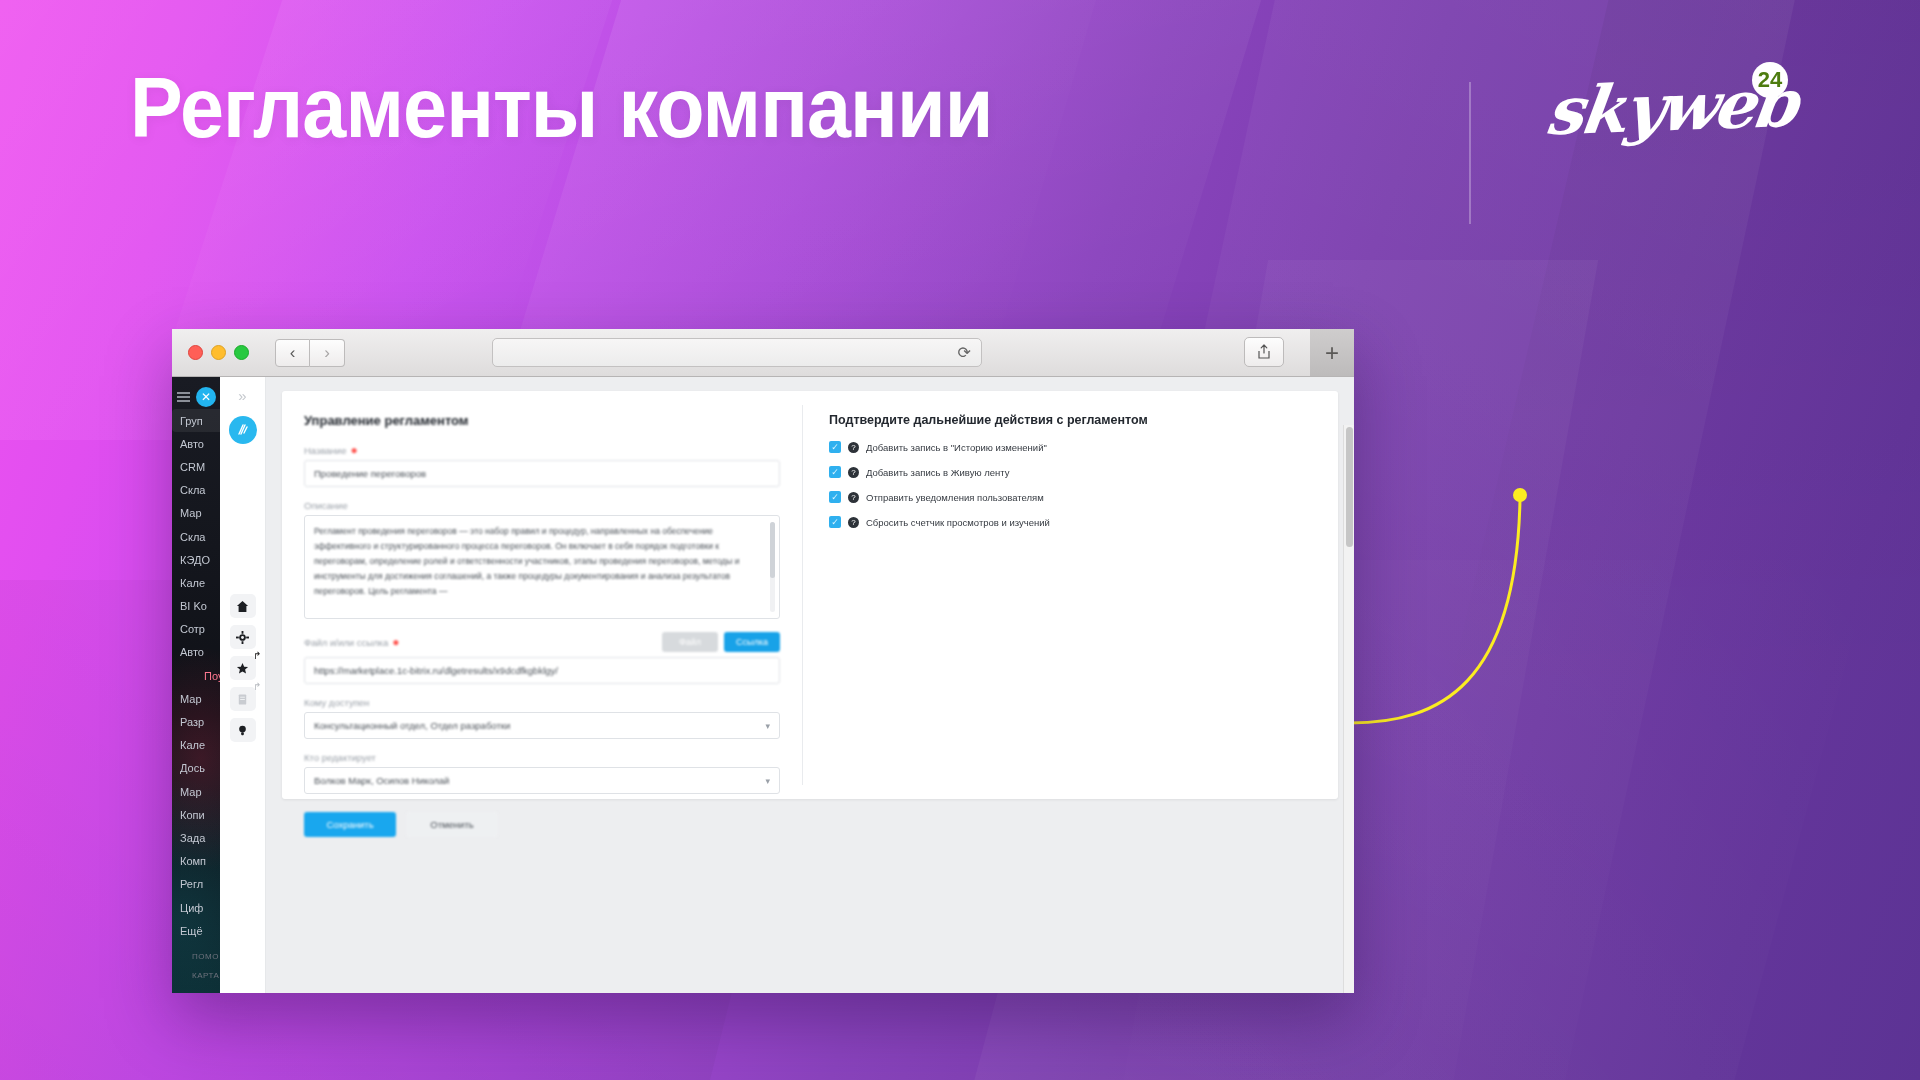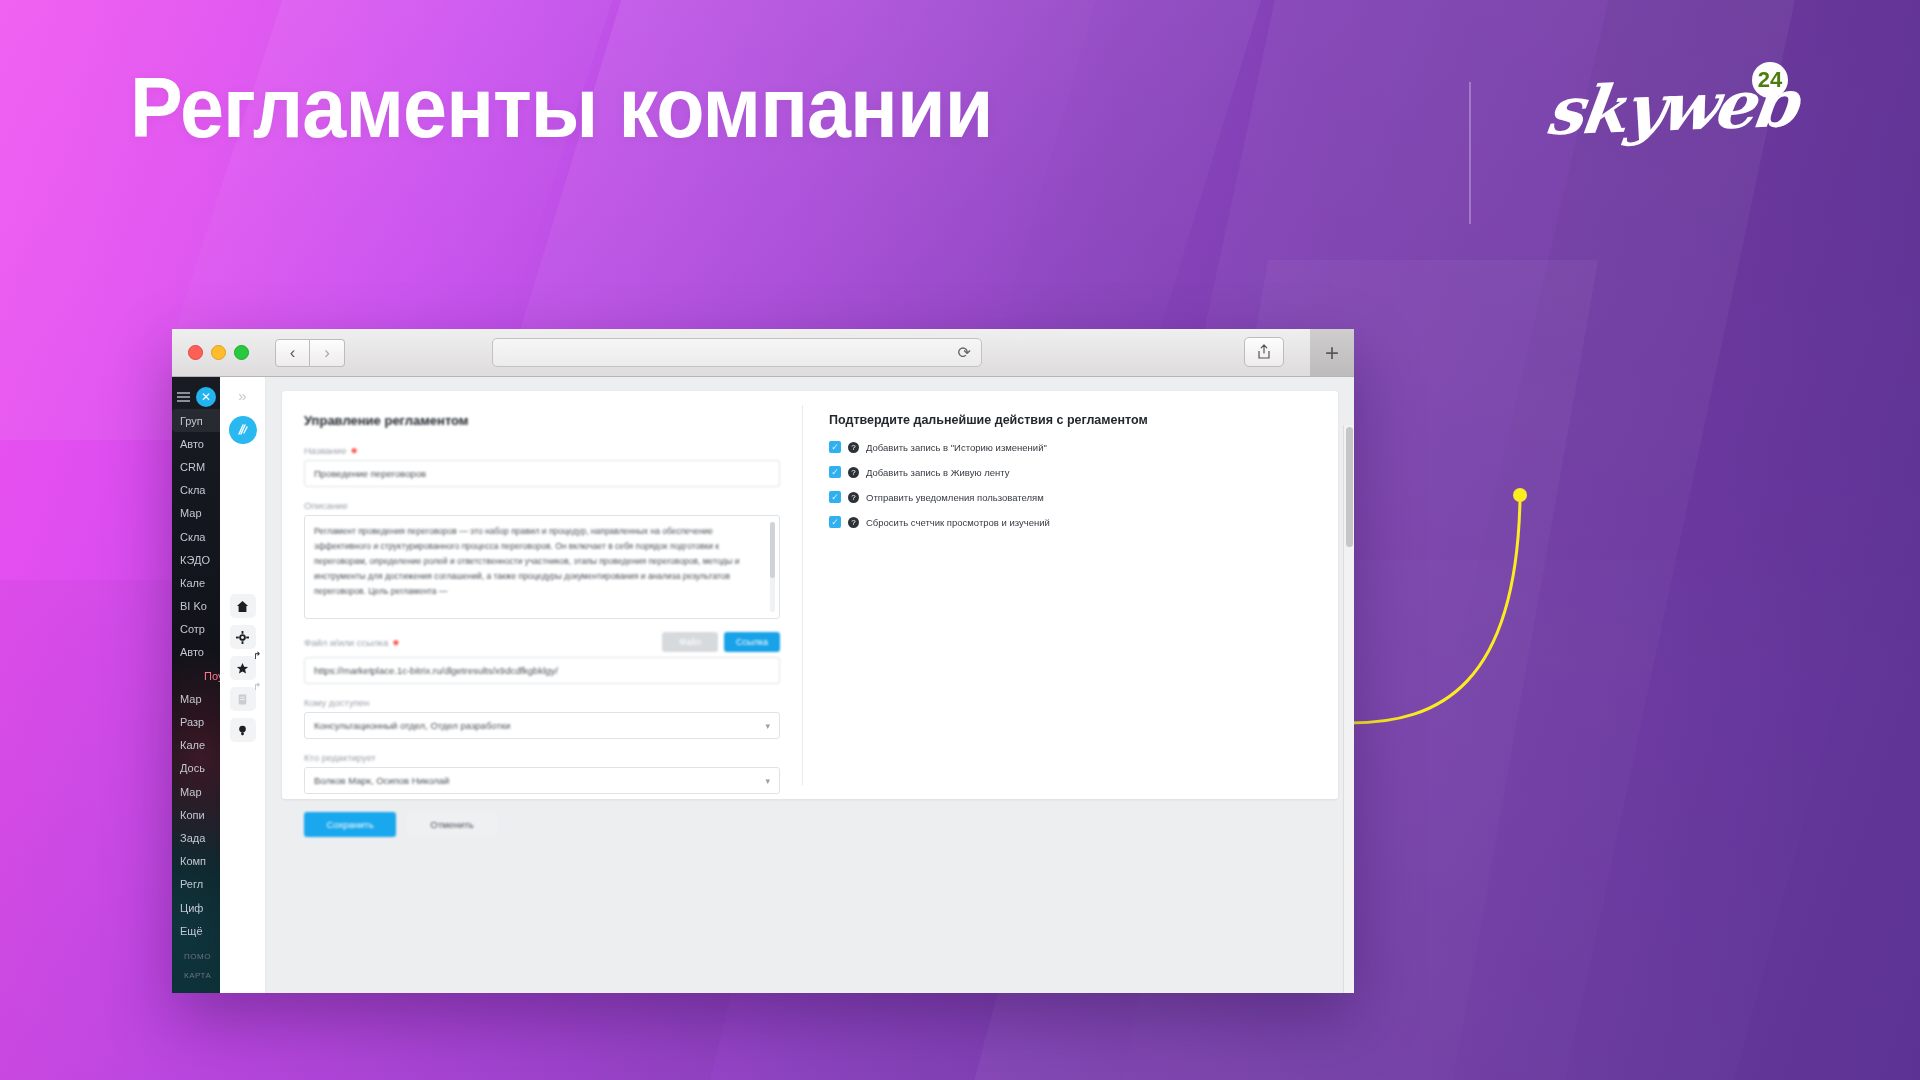--- a/index.html
+++ b/index.html
@@ -153,21 +153,21 @@
   .close-pill {
     width:34px; height:20px; border-radius:10px; background:#22b4ef;
     color:#fff; font-size:12px; display:flex; align-items:center; justify-content:center;
   }
   .b-item {
     color:#c3c8d2; font-size:11px; padding:5.6px 0 5.6px 8px;
     white-space:nowrap; overflow:hidden;
   }
   .b-item.active { background:rgba(255,255,255,.07); border-radius:4px 0 0 4px; }
   .b-item.hot { color:#ff7890;margin-left:24px; }
-  .b-foot { margin-top:7px; padding-left:12px; }
+  .b-foot { margin-top:7px; padding-left:20px; }
   .b-foot div { color:#6d717c; font-size:8px; letter-spacing:.5px; margin-top:10px; }
 
   
   .b-rail {
     width:46px; background:#ffffff; border-right:1px solid #e6e8ea;
     display:flex; flex-direction:column; align-items:center; padding-top:10px;
     position:relative;
   }
   .rail-chev { color:#c4c8cd; font-size:15px; margin-bottom:12px; }
   .rail-avatar {

